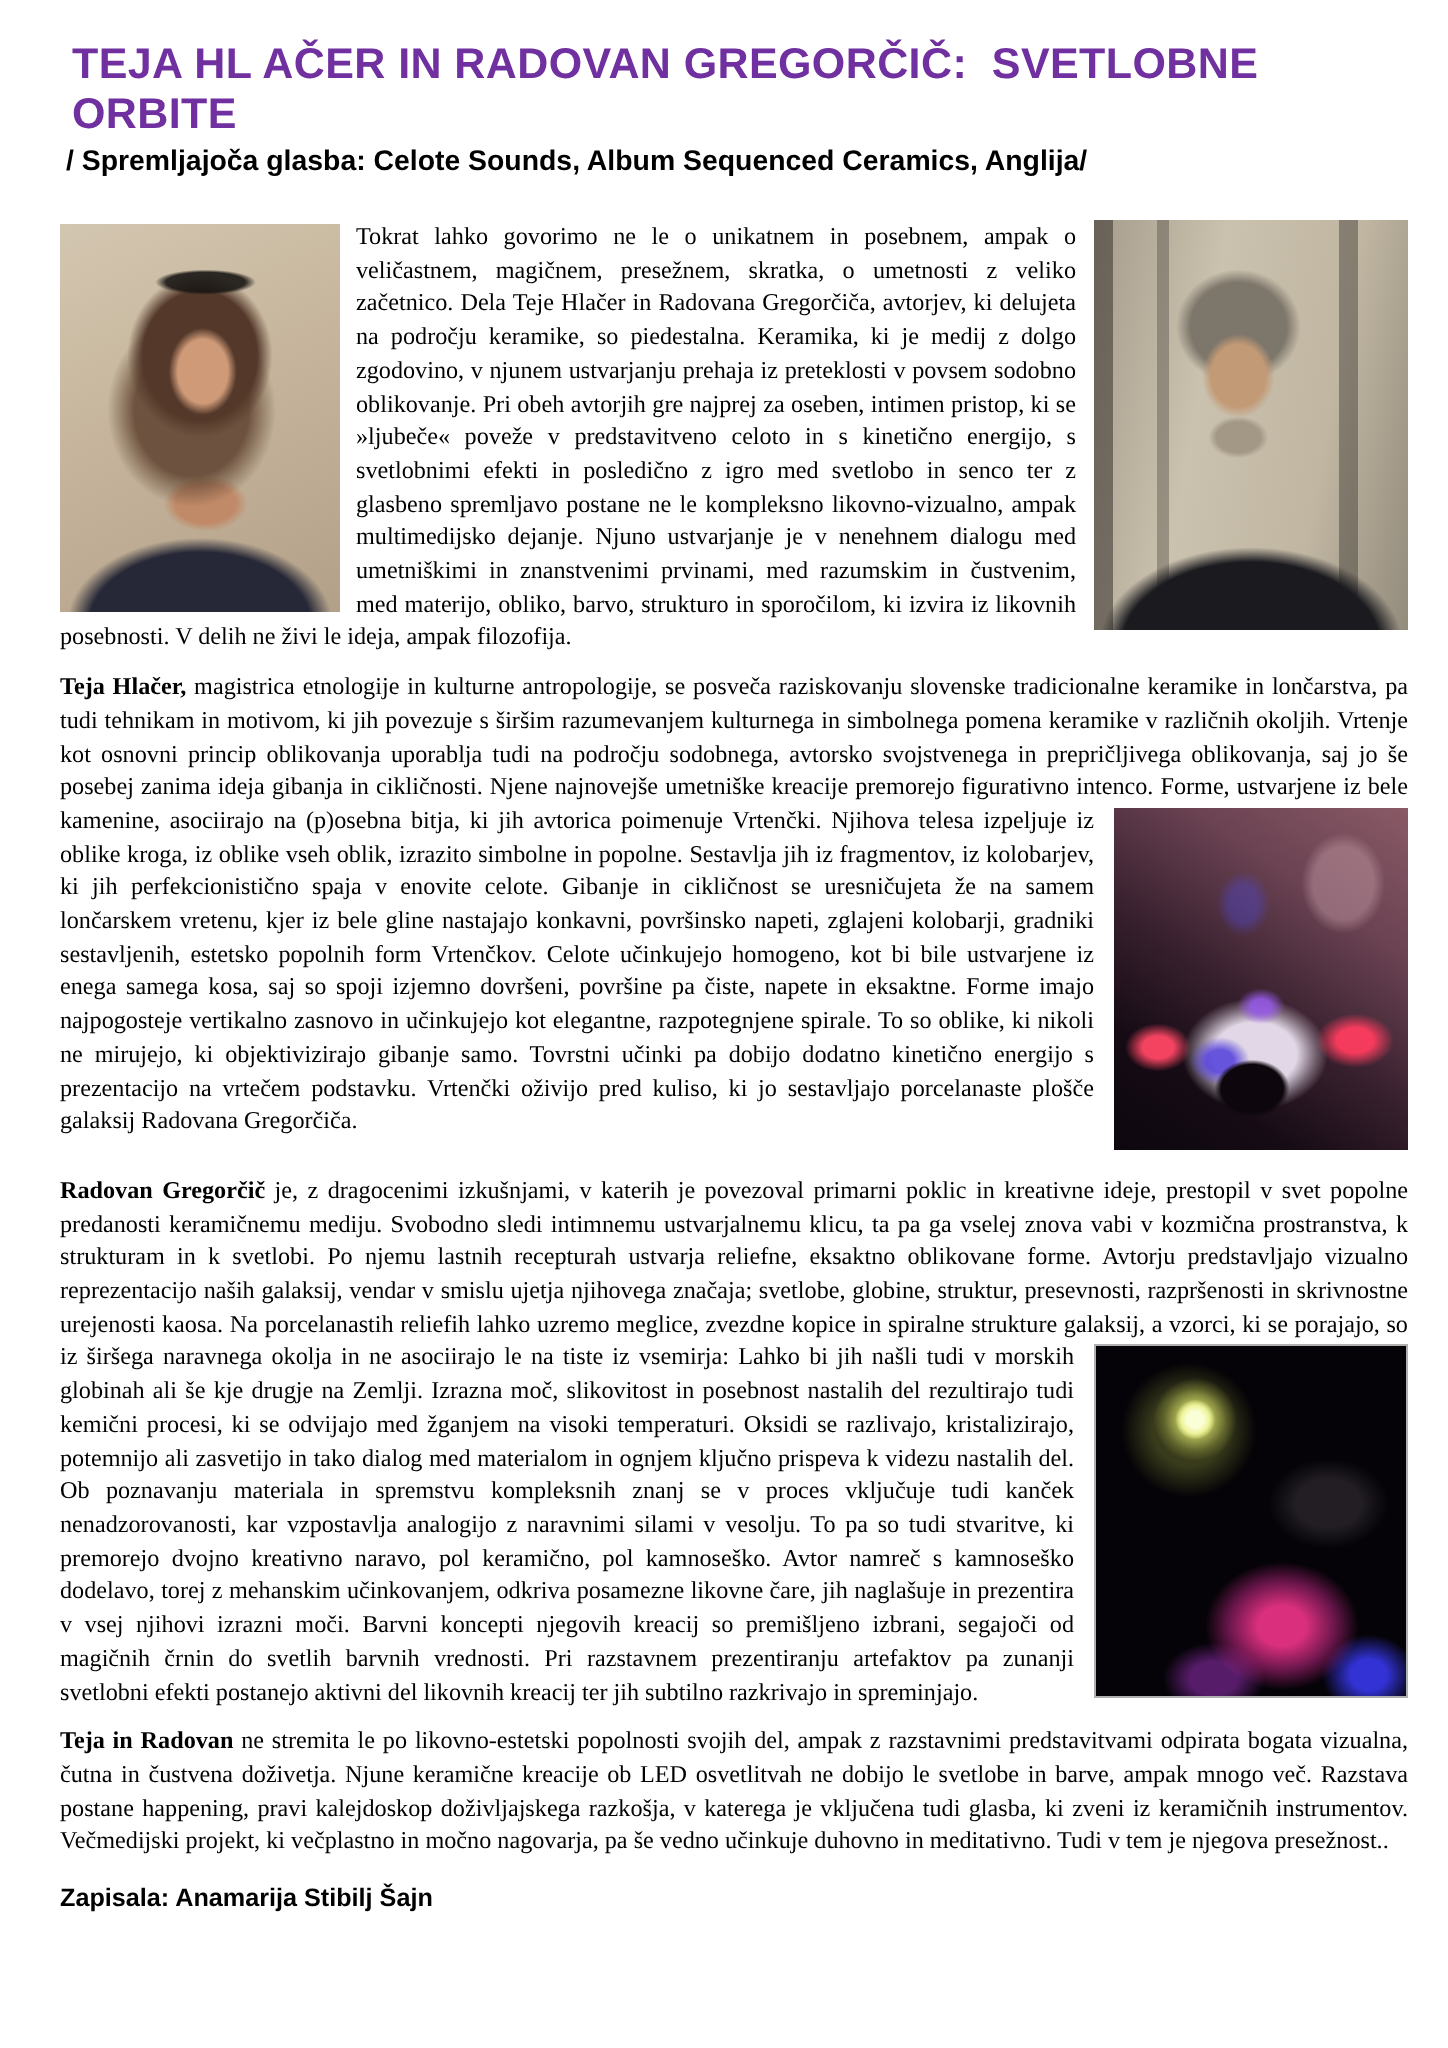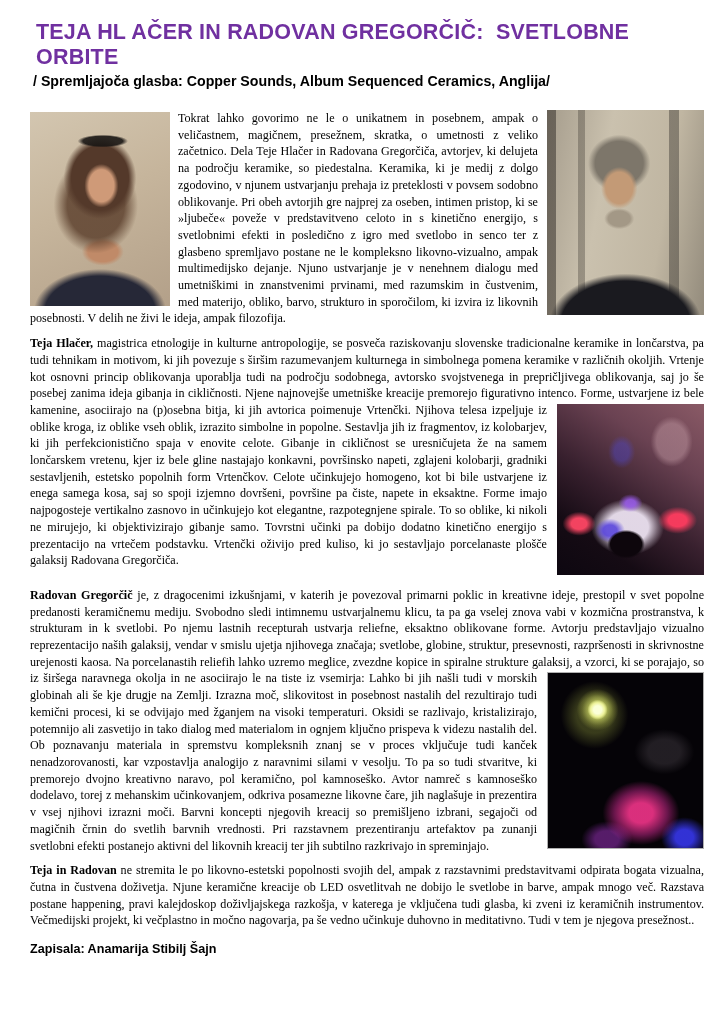--- a/index.html
+++ b/index.html
@@ -51,21 +51,21 @@
       radial-gradient(ellipse 40px 30px at 75% 45%, rgba(120,110,120,.25) 40%, rgba(120,110,120,0) 75%),
       #050307;}
   .author{font-weight:bold;font-size:12.6px;margin-top:12px;line-height:16px;}
 </style>
 </head>
 <body>
 
 <div class="page">
 
   <h1 class="title">TEJA HL AČER IN RADOVAN GREGORČIČ:  SVETLOBNE ORBITE</h1>
-  <div class="subtitle">/ Spremljajoča glasba: Copper Sounds, Album Sequenced Ceramics, Anglija/</div>
+  <div class="subtitle">/ Spremljajoča glasba: Celote Sounds, Album Sequenced Ceramics, Anglija/</div>
 
   <div class="para intro">
     <div class="img photo-teja"></div>
     <div class="img photo-radovan"></div>
     <span>Tokrat lahko govorimo ne le o unikatnem in posebnem, ampak o veličastnem, magičnem, presežnem, skratka, o umetnosti z veliko začetnico. Dela Teje Hlačer in Radovana Gregorčiča, avtorjev, ki delujeta na področju keramike, so piedestalna. Keramika, ki je medij z dolgo zgodovino, v njunem ustvarjanju prehaja iz preteklosti v povsem sodobno oblikovanje. Pri obeh avtorjih gre najprej za oseben, intimen pristop, ki se »ljubeče« poveže v predstavitveno celoto in s kinetično energijo, s svetlobnimi efekti in posledično z igro med svetlobo in senco ter z glasbeno spremljavo postane ne le kompleksno likovno-vizualno, ampak multimedijsko dejanje. Njuno ustvarjanje je v nenehnem dialogu med umetniškimi in znanstvenimi prvinami, med razumskim in čustvenim, med materijo, obliko, barvo, strukturo in sporočilom, ki izvira iz likovnih posebnosti. V delih ne živi le ideja, ampak filozofija.</span>
   </div>
 
   <div class="para">
     <span class="lead">Teja Hlačer,</span><span> magistrica etnologije in kulturne antropologije, se posveča raziskovanju slovenske tradicionalne keramike in lončarstva, pa tudi tehnikam in motivom, ki jih povezuje s širšim razumevanjem kulturnega in simbolnega pomena keramike v različnih okoljih. Vrtenje kot osnovni princip oblikovanja uporablja tudi na področju sodobnega, avtorsko svojstvenega in prepričljivega oblikovanja, saj jo še posebej zanima ideja gibanja in cikličnosti. Njene najnovejše umetniške kreacije premorejo figurativno intenco. Forme, ustvarjene </span><div class="img art-ceramic"></div><span>iz bele kamenine, asociirajo na (p)osebna bitja, ki jih avtorica poimenuje Vrtenčki. Njihova telesa izpeljuje iz oblike kroga, iz oblike vseh oblik, izrazito simbolne in popolne. Sestavlja jih iz fragmentov, iz kolobarjev, ki jih perfekcionistično spaja v enovite celote. Gibanje in cikličnost se uresničujeta že na samem lončarskem vretenu, kjer iz bele gline nastajajo konkavni, površinsko napeti, zglajeni kolobarji, gradniki sestavljenih, estetsko popolnih form Vrtenčkov. Celote učinkujejo homogeno, kot bi bile ustvarjene iz enega samega kosa, saj so spoji izjemno dovršeni, površine pa čiste, napete in eksaktne. Forme imajo najpogosteje vertikalno zasnovo in učinkujejo kot elegantne, razpotegnjene spirale. To so oblike, ki nikoli ne mirujejo, ki objektivizirajo gibanje samo. Tovrstni učinki pa dobijo dodatno kinetično energijo s prezentacijo na vrtečem podstavku. Vrtenčki oživijo pred kuliso, ki jo sestavljajo porcelanaste plošče galaksij Radovana Gregorčiča.</span>
   </div>

